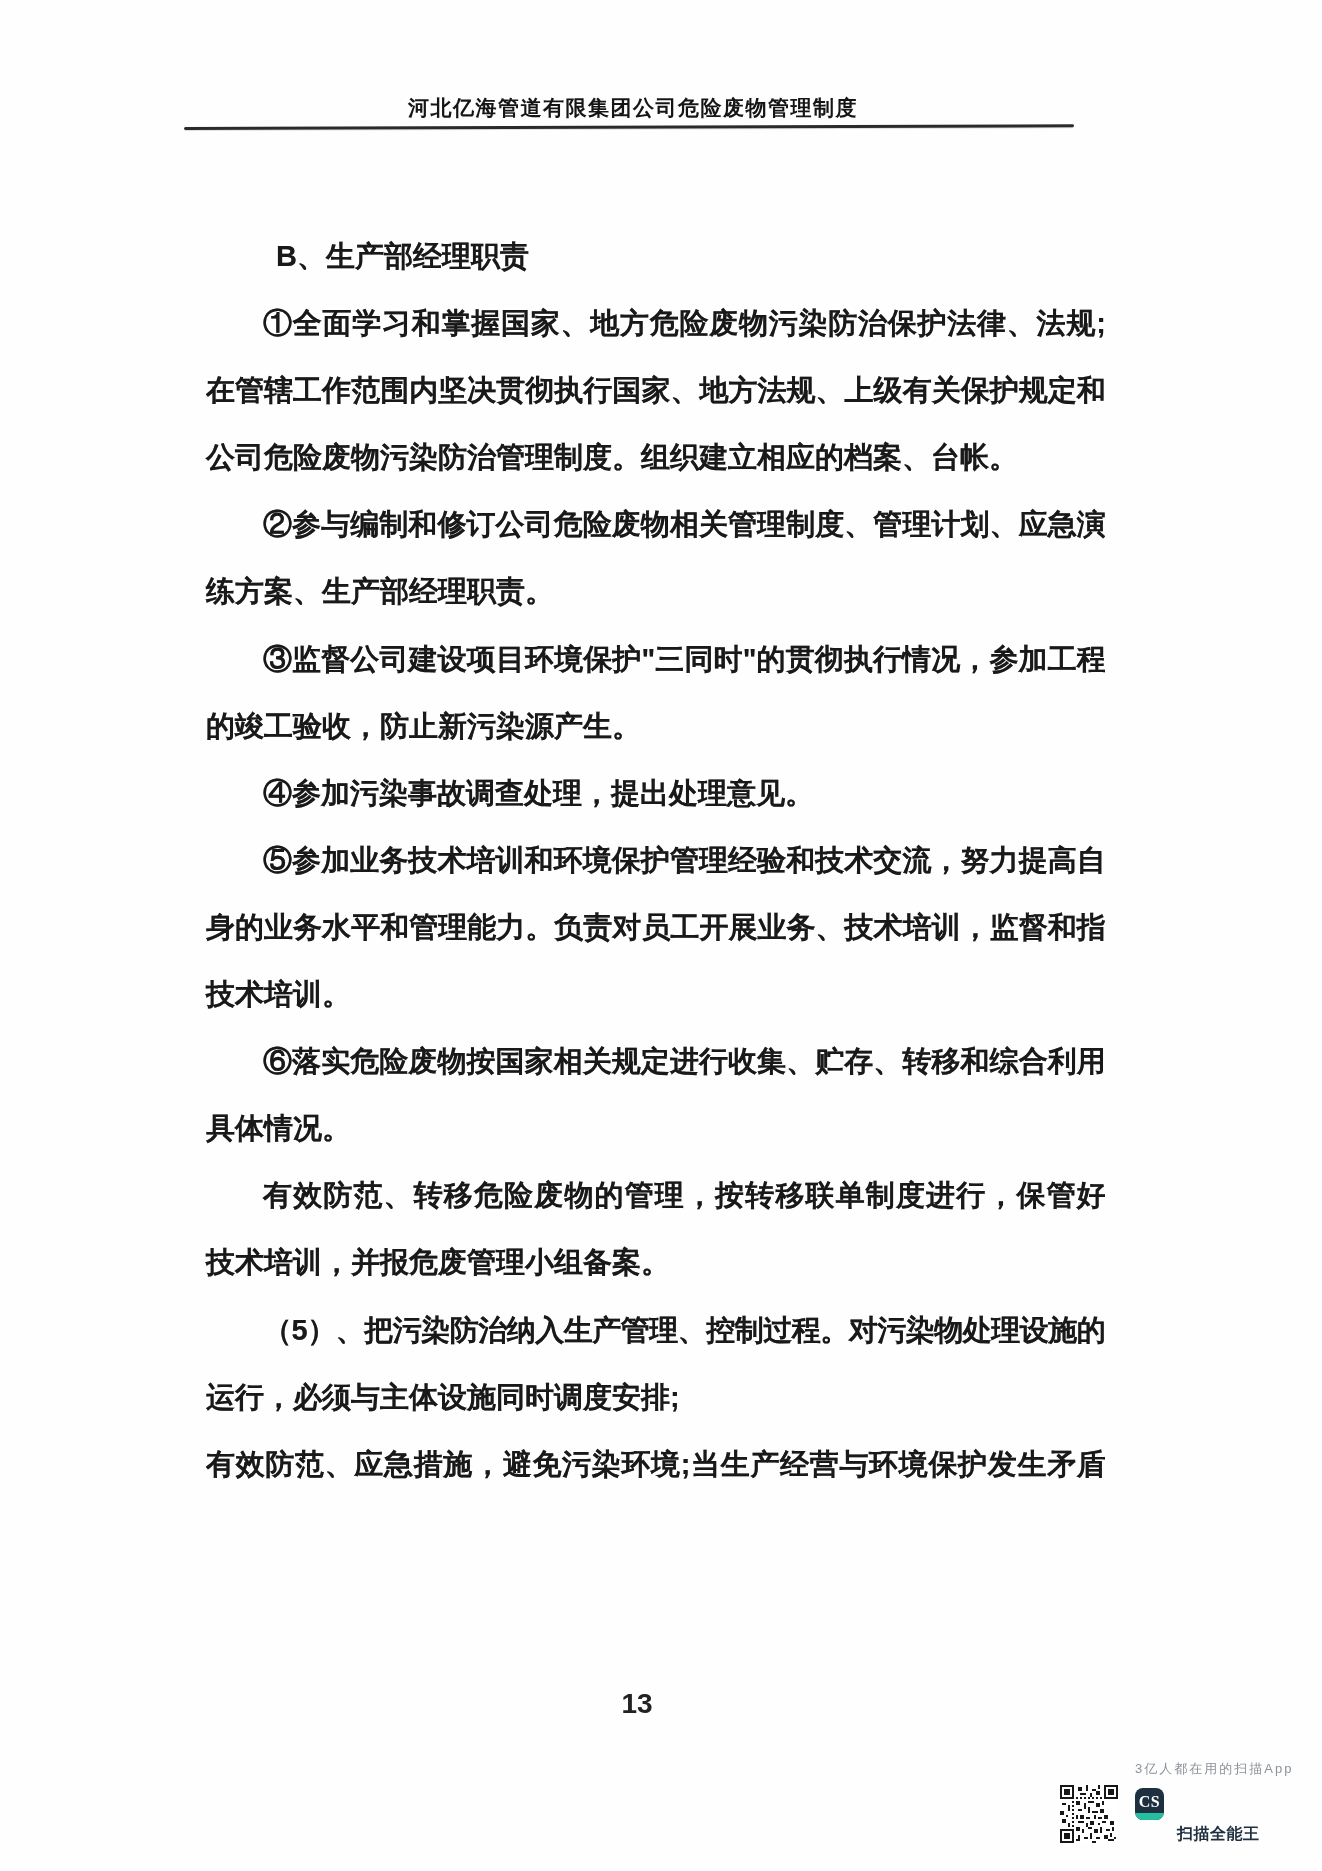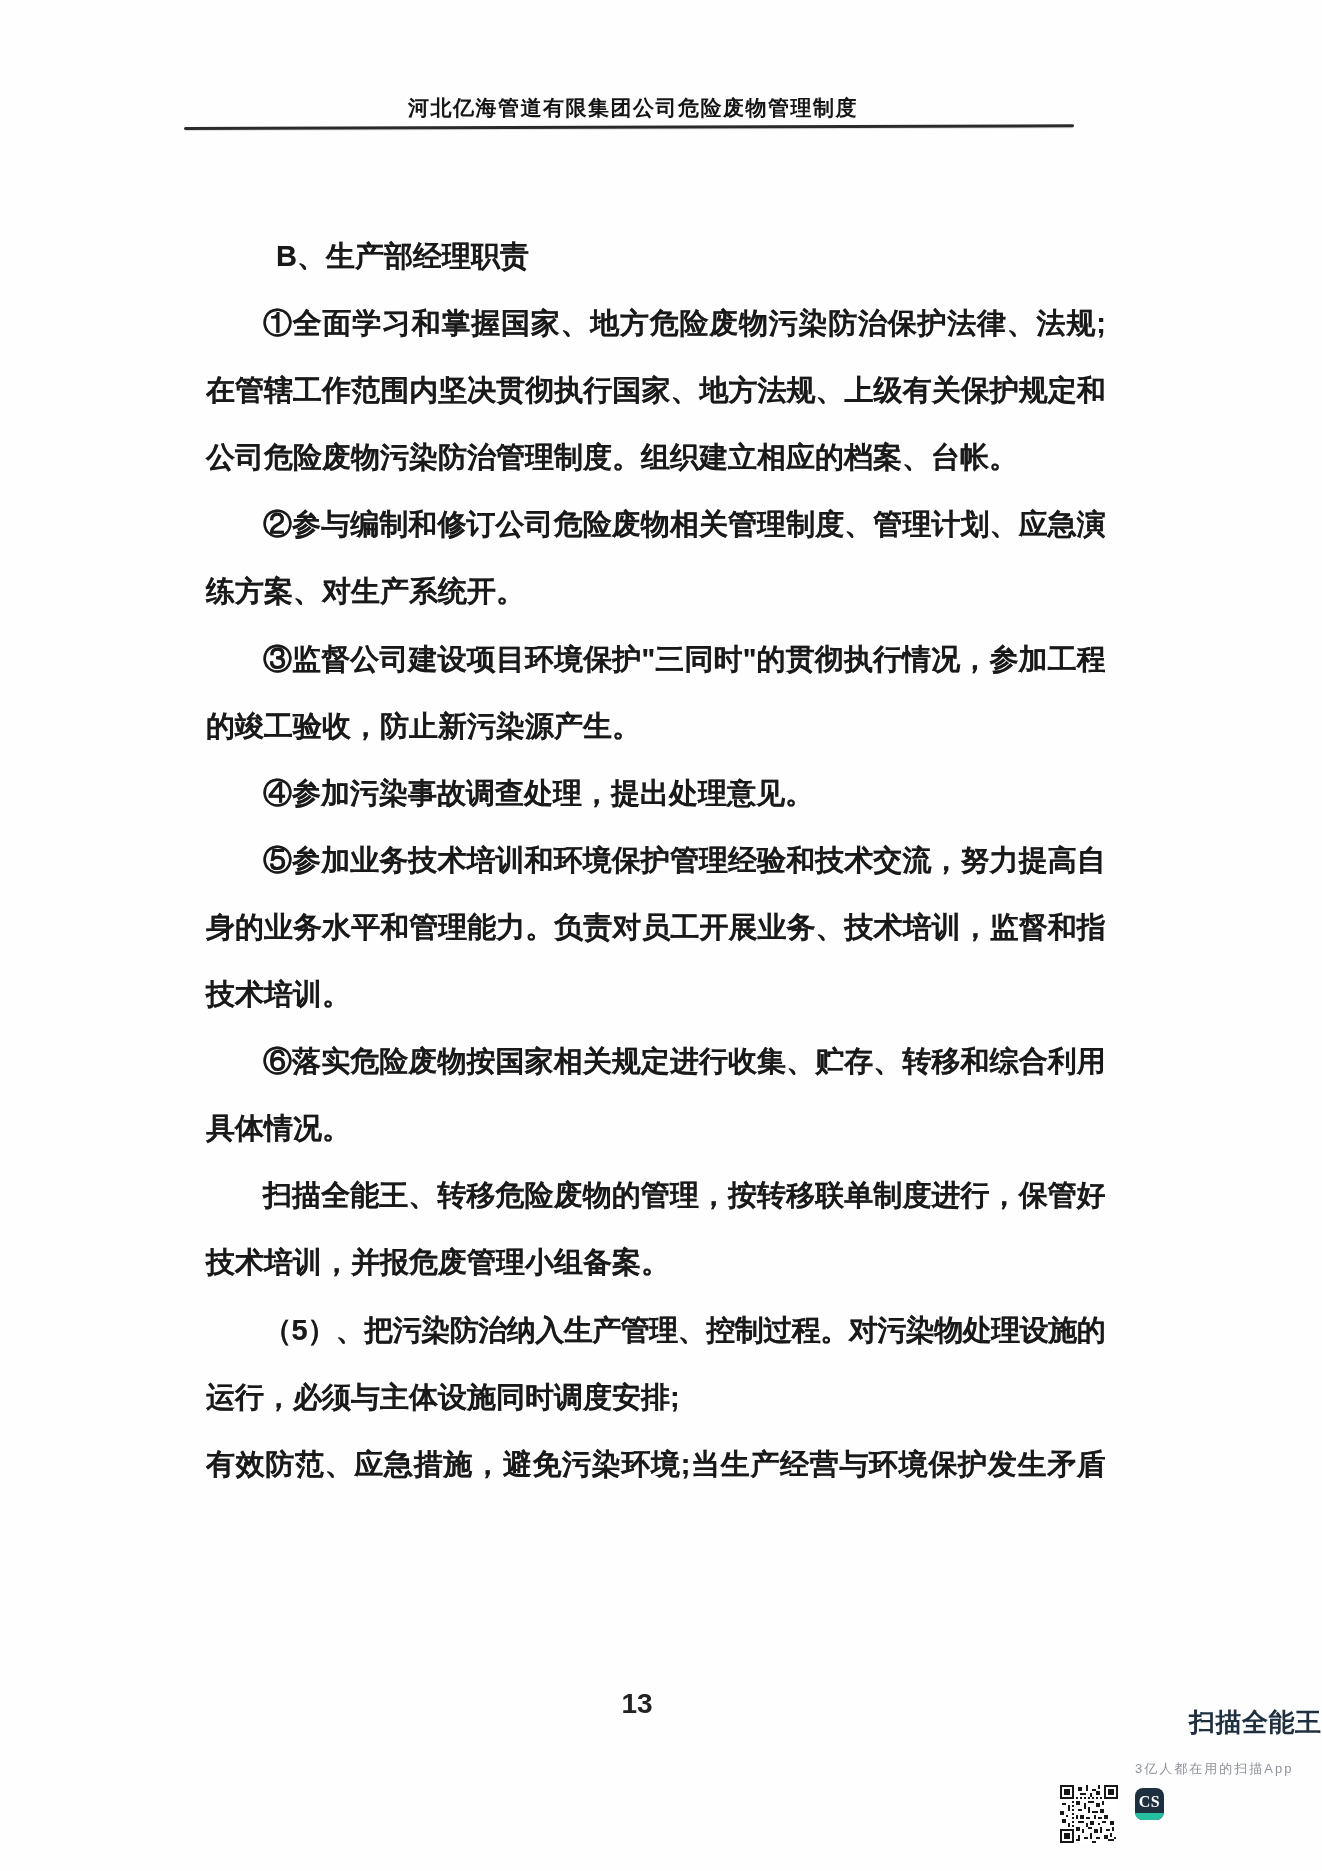--- a/index.html
+++ b/index.html
@@ -86,26 +86,25 @@
   }
   .cs-icon .cs-text{
     color:#ffffff;
     font-size:16px;
     font-weight:700;
     letter-spacing:0.5px;
     margin-bottom:5px;
   }
   .scanner-app-name{
     position:absolute;
-    top:1705px;left:1177px;
-    font-size:26px;
+    top:1824px;left:1177px;
+    font-size:16px;
     font-weight:700;
     letter-spacing:0.5px;
     color:var(--navy,#1E2F3F);
-    margin-left:12px;
   }
   .scanner-tagline{
     position:absolute;
     top:1760px;left:1135px;
     font-size:13px;
     letter-spacing:2px;
     color:var(--tagline_gray,#8D939B);
   }
 </style>
 </head>
@@ -116,30 +115,30 @@
   <div class="doc-title">河北亿海管道有限集团公司危险废物管理制度</div>
 
   <div class="header-rule"></div>
 
   <div class="doc-body">
       <div class="line i2">B、生产部经理职责</div>
       <div class="line i1 fill">①全面学习和掌握国家、地方危险废物污染防治保护法律、法规;</div>
       <div class="line i0 fill">在管辖工作范围内坚决贯彻执行国家、地方法规、上级有关保护规定和</div>
       <div class="line i0">公司危险废物污染防治管理制度。组织建立相应的档案、台帐。</div>
       <div class="line i1 fill">②参与编制和修订公司危险废物相关管理制度、管理计划、应急演</div>
-      <div class="line i0">练方案、对生产系统开。</div>
+      <div class="line i0">练方案、生产部经理职责。</div>
       <div class="line i1 fill">③监督公司建设项目环境保护"三同时"的贯彻执行情况，参加工程</div>
       <div class="line i0">的竣工验收，防止新污染源产生。</div>
       <div class="line i1">④参加污染事故调查处理，提出处理意见。</div>
       <div class="line i1 fill">⑤参加业务技术培训和环境保护管理经验和技术交流，努力提高自</div>
       <div class="line i0 fill">身的业务水平和管理能力。负责对员工开展业务、技术培训，监督和指</div>
       <div class="line i0">技术培训。</div>
       <div class="line i1 fill">⑥落实危险废物按国家相关规定进行收集、贮存、转移和综合利用</div>
       <div class="line i0">具体情况。</div>
-      <div class="line i1 fill">扫描全能王、转移危险废物的管理，按转移联单制度进行，保管好</div>
+      <div class="line i1 fill">有效防范、转移危险废物的管理，按转移联单制度进行，保管好</div>
       <div class="line i0">技术培训，并报危废管理小组备案。</div>
       <div class="line i1 fill">（5）、把污染防治纳入生产管理、控制过程。对污染物处理设施的</div>
       <div class="line i0">运行，必须与主体设施同时调度安排;</div>
       <div class="line i0 fill">有效防范、应急措施，避免污染环境;当生产经营与环境保护发生矛盾时，</div>
     </div>
 
   <div class="page-number">13</div>
 
   <svg class="qr" viewBox="0 0 29 29" shape-rendering="crispEdges" aria-hidden="true">
     <rect width="29" height="29" fill="#ffffff"></rect>

